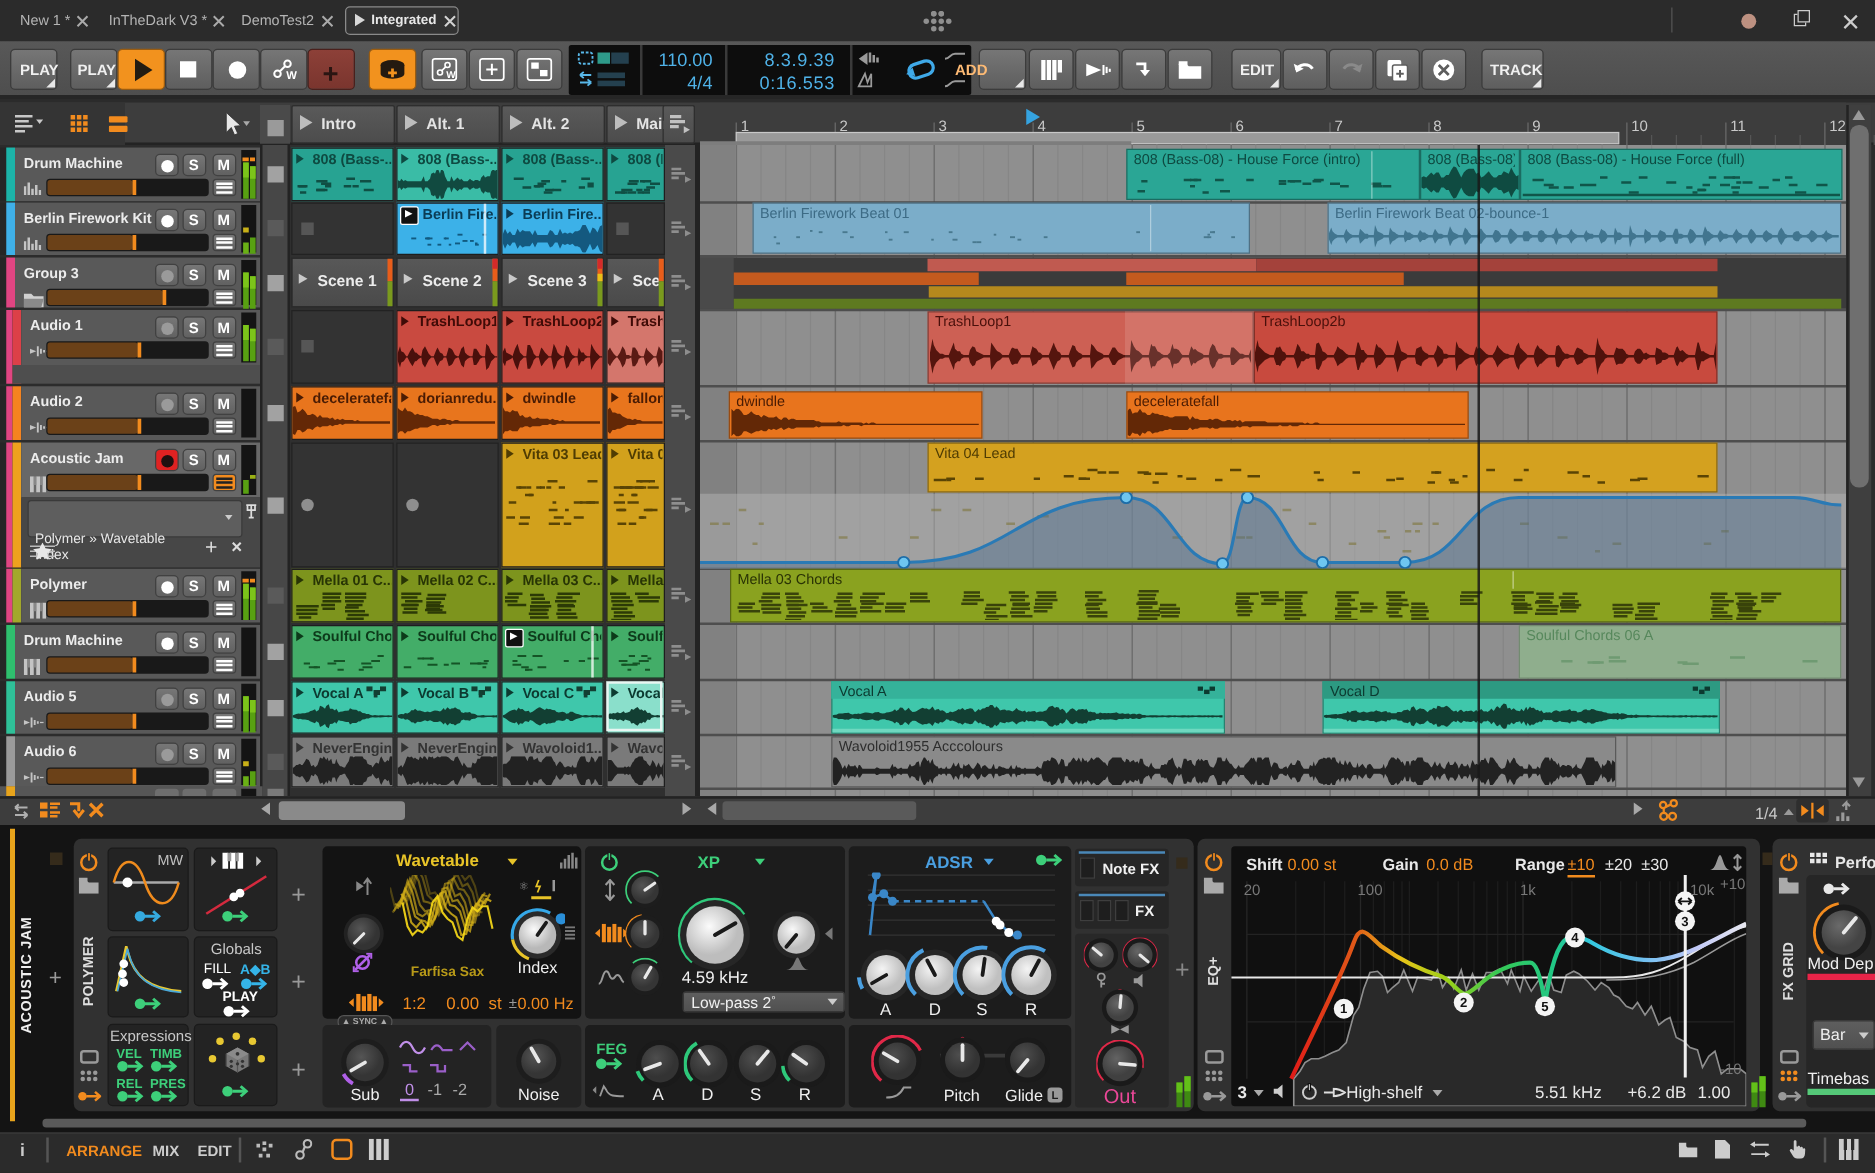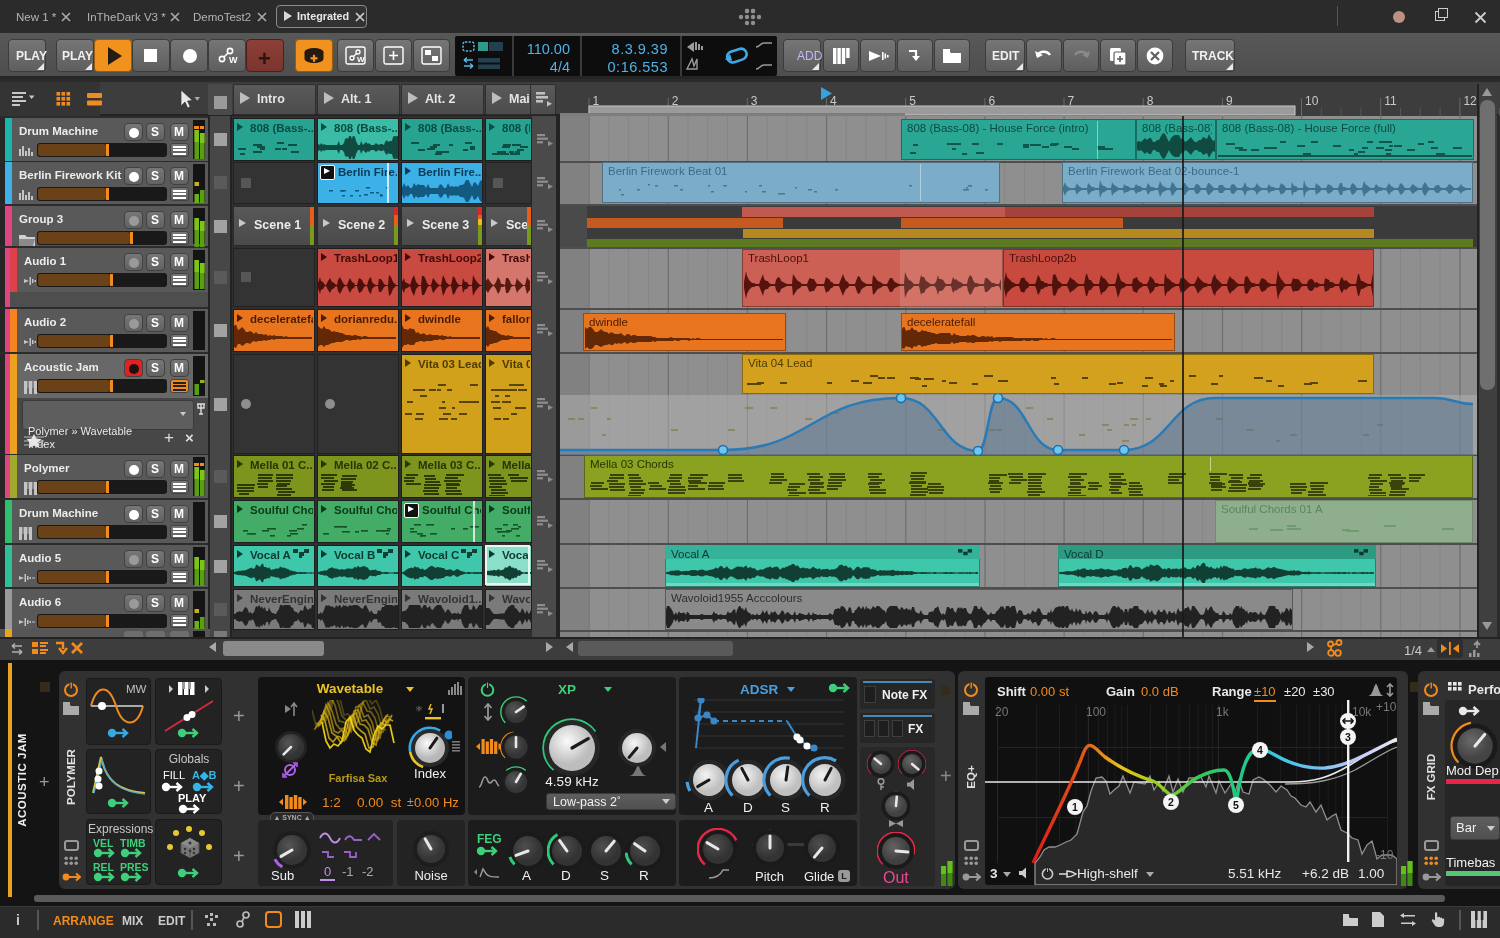--- a/index.html
+++ b/index.html
@@ -115,21 +115,21 @@
       <rect x="17" y="7" width="2" height="4"></rect>
       <path d="M3 30 L8 20 L10 27 L13 20 L13 30 Z" fill="none" stroke="#9a9a9a" stroke-width="1.4"></path>
     </g>
     <g transform="rotate(-18 53 17)">
       <rect x="43" y="11" width="20" height="11" rx="5.5" fill="none" stroke="#3fa9e8" stroke-width="2.6"></rect>
       <path d="M40.5 16.5 l6.5 -3.6 l0 7.2 z" fill="#3fa9e8"></path>
     </g>
     <path d="M72 8 C76 8 76 4 80 4 L88 4 M72 30 C76 30 76 26 80 26 L88 26" stroke="#9a9a9a" stroke-width="1.5" fill="none"></path>
   </svg>
 <div class="btn corner" style="left:783px;top:39px;width:38px;height:33px;"></div>
-<div class="ab" style="left:797px;top:49px;color:#c4b5fd;font-size:12px;font-weight:normal">ADD</div>
+<div class="ab" style="left:764px;top:49px;color:#fdba74;font-size:12px;font-weight:bold">ADD</div>
 <div class="btn" style="left:823px;top:39px;width:36px;height:33px;"></div>
 <svg style="left:832px;top:46px" width="18" height="20" viewBox="0 0 18 20">
     <rect x="1" y="2" width="3.4" height="16" fill="#fff"></rect>
     <rect x="5.4" y="2" width="3.4" height="16" fill="#fff"></rect>
     <rect x="9.8" y="2" width="3.4" height="16" fill="#fff"></rect>
     <rect x="14.2" y="2" width="3.4" height="10" fill="#fff"></rect>
   </svg>
 <div class="btn" style="left:860px;top:39px;width:36px;height:33px;"></div>
 <svg style="left:867px;top:47px" width="22" height="18" viewBox="0 0 22 18">
     <path d="M2 4 L14 9 L2 14 Z" fill="#fff"></path>
@@ -1637,21 +1637,21 @@
     <rect x="804" y="13" width="12" height="2" fill="#39430a"></rect>
     <rect x="805" y="16" width="18" height="2" fill="#39430a"></rect>
     <rect x="804" y="19" width="16" height="2" fill="#39430a"></rect>
     <rect x="803" y="22" width="16" height="2" fill="#39430a"></rect>
     <rect x="823" y="2" width="16" height="2" fill="#39430a"></rect>
     <rect x="823" y="5" width="12" height="2" fill="#39430a"></rect>
     <rect x="823" y="8" width="10" height="2" fill="#39430a"></rect>
   </svg>
 <div class="ab" style="left:1210px;top:457px;width:1px;height:14px;background:rgba(255,255,255,0.5)"></div>
 <div class="ab" style="left:1215px;top:500px;width:258px;height:43px;background:#8fae8d;border:1px solid rgba(0,0,0,0.2);overflow:hidden"></div>
-<div class="ab" style="left:1221px;top:503px;width:248px;color:#57885c;font-size:11.5px;white-space:nowrap;overflow:hidden">Soulful Chords 01 A</div>
+<div class="ab" style="left:1221px;top:503px;width:248px;color:#57885c;font-size:11.5px;white-space:nowrap;overflow:hidden">Soulful Chords 06 A</div>
 <svg style="left:1217px;top:522px" width="254" height="18" viewBox="0 0 254 18">
     <rect x="32" y="6" width="9" height="2" fill="#6f9a72"></rect>
     <rect x="225" y="6" width="12" height="2" fill="#6f9a72"></rect>
     <rect x="129" y="8" width="13" height="2" fill="#6f9a72"></rect>
     <rect x="53" y="7" width="10" height="2" fill="#6f9a72"></rect>
     <rect x="70" y="3" width="9" height="2" fill="#6f9a72"></rect>
     <rect x="57" y="7" width="9" height="2" fill="#6f9a72"></rect>
     <rect x="125" y="7" width="8" height="2" fill="#6f9a72"></rect>
     <rect x="70" y="6" width="14" height="2" fill="#6f9a72"></rect>
     <rect x="167" y="3" width="12" height="2" fill="#6f9a72"></rect>
@@ -2001,21 +2001,21 @@
       <radialGradient id="kg3" cx="40%" cy="35%">
         <stop offset="0%" stop-color="#555"></stop>
         <stop offset="100%" stop-color="#353535"></stop>
       </radialGradient>
     </defs>
     <circle cx="21" cy="21" r="19" fill="#1d1d1d"></circle>
     <circle cx="21" cy="21" r="15" fill="url(#kg3)"></circle>
     <line x1="21" y1="21" x2="10.0" y2="27.4" stroke="#e8e8e8" stroke-width="3" stroke-linecap="round"></line>
     <path d="M11.3,37.9 A19.5,19.5 0 0 1 3.8,30.2" fill="none" stroke="#b060e8" stroke-width="3"></path>
   </svg>
-<div class="ab" style="left:271px;top:868px;width:42px;height:14px;color:#f0f0f0;font-size:13px;">Sub</div>
+<div class="ab" style="left:271px;top:868px;width:42px;height:14px;color:#f0f0f0;font-size:13px;text-align:center">Sub</div>
 <svg style="left:318px;top:830px" width="70" height="30" viewBox="0 0 70 30">
     <g fill="none" stroke="#a86fd8" stroke-width="1.8">
       <path d="M2 8 C5 2 9 2 12 8 C15 14 19 14 22 8" stroke="#c08fe8"></path>
       <path d="M27 10 C30 5 33 5 36 10 L44 10" stroke="#9a5fc8"></path>
       <path d="M50 10 L56 4 L62 10" stroke="#9a5fc8"></path>
       <path d="M4 22 L10 22 L10 27 L16 27" stroke="#9a5fc8"></path>
       <path d="M26 22 L32 22 L32 27 L38 27 L38 22" stroke="#9a5fc8"></path>
     </g>
   </svg>
 <div class="ab" style="left:320px;top:864px;color:#c08fe8;font-size:13px;border-bottom:2px solid #c08fe8;padding:0 4px">0</div>

